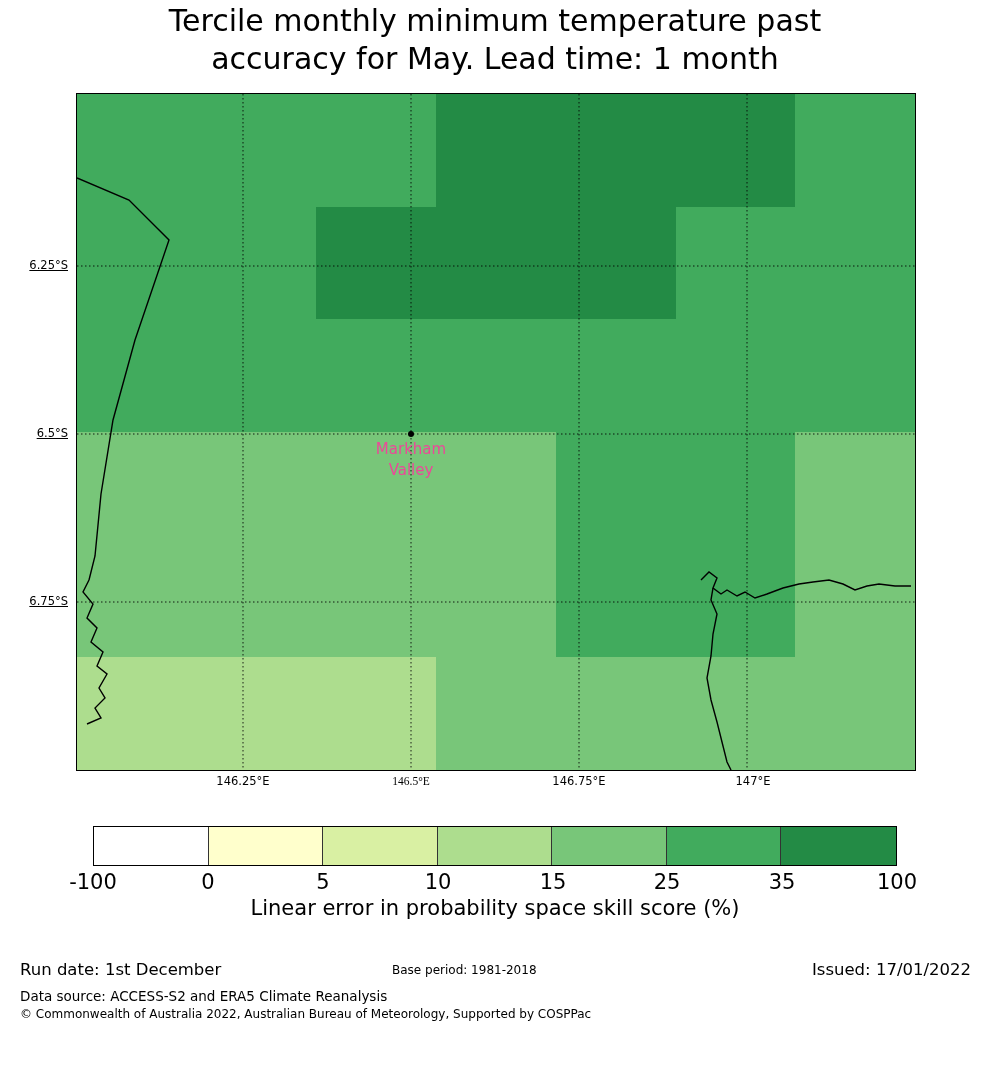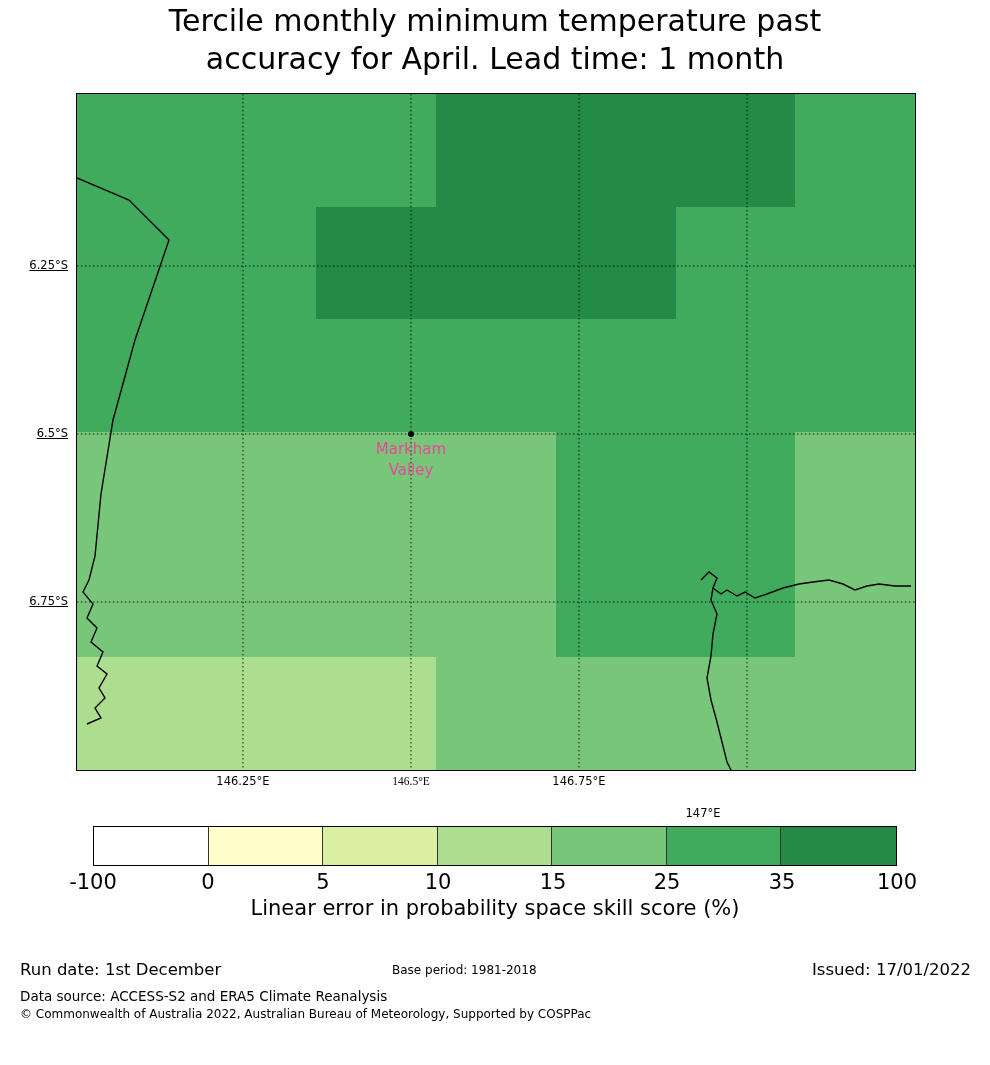--- a/index.html
+++ b/index.html
@@ -184,21 +184,21 @@
     top: 1006px;
     font-size: 12px;
     line-height: 16px;
     white-space: nowrap;
   }
 </style>
 </head>
 <body>
 
 <div id="title">Tercile monthly minimum temperature past
-accuracy for April. Lead time: 1 month</div>
+accuracy for May. Lead time: 1 month</div>
 
 <div id="map-panel">
 
   <div id="raster-layer">
       <div class="cell" style="left: 0px; top: 0px; width: 121px; height: 114px; background: rgb(65, 171, 93);"></div>
       <div class="cell" style="left: 120px; top: 0px; width: 120px; height: 114px; background: rgb(65, 171, 93);"></div>
       <div class="cell" style="left: 239px; top: 0px; width: 121px; height: 114px; background: rgb(65, 171, 93);"></div>
       <div class="cell" style="left: 359px; top: 0px; width: 121px; height: 114px; background: rgb(35, 139, 69);"></div>
       <div class="cell" style="left: 479px; top: 0px; width: 121px; height: 114px; background: rgb(35, 139, 69);"></div>
       <div class="cell" style="left: 599px; top: 0px; width: 120px; height: 114px; background: rgb(35, 139, 69);"></div>
@@ -274,21 +274,21 @@
   </div>
 </div>
 
 <div id="ytick-0" class="ytick" style="top:265px;">6.25°S</div>
 <div id="ytick-1" class="ytick" style="top:433px;">6.5°S</div>
 <div id="ytick-2" class="ytick" style="top:601px;">6.75°S</div>
 
 <div class="xtick" style="left:243px;">146.25°E</div>
 <div class="xtick" style="left:411px;font-family:Liberation Serif, serif;">146.5°E</div>
 <div class="xtick" style="left:579px;">146.75°E</div>
-<div class="xtick" style="left:703px;margin-top:32px;">147°E</div>
+<div class="xtick" style="left:753px;">147°E</div>
 
 <div id="colorbar-wrap">
   <div id="colorbar">
       <div class="swatch" style="background: rgb(255, 255, 255); width: 14.2857%;"></div>
       <div class="swatch" style="background: rgb(255, 255, 204); width: 14.2857%;"></div>
       <div class="swatch" style="background: rgb(217, 240, 163); width: 14.2857%;"></div>
       <div class="swatch" style="background: rgb(173, 221, 142); width: 14.2857%;"></div>
       <div class="swatch" style="background: rgb(120, 198, 121); width: 14.2857%;"></div>
       <div class="swatch" style="background: rgb(65, 171, 93); width: 14.2857%;"></div>
       <div class="swatch" style="background: rgb(35, 139, 69); width: 14.2857%;"></div>

